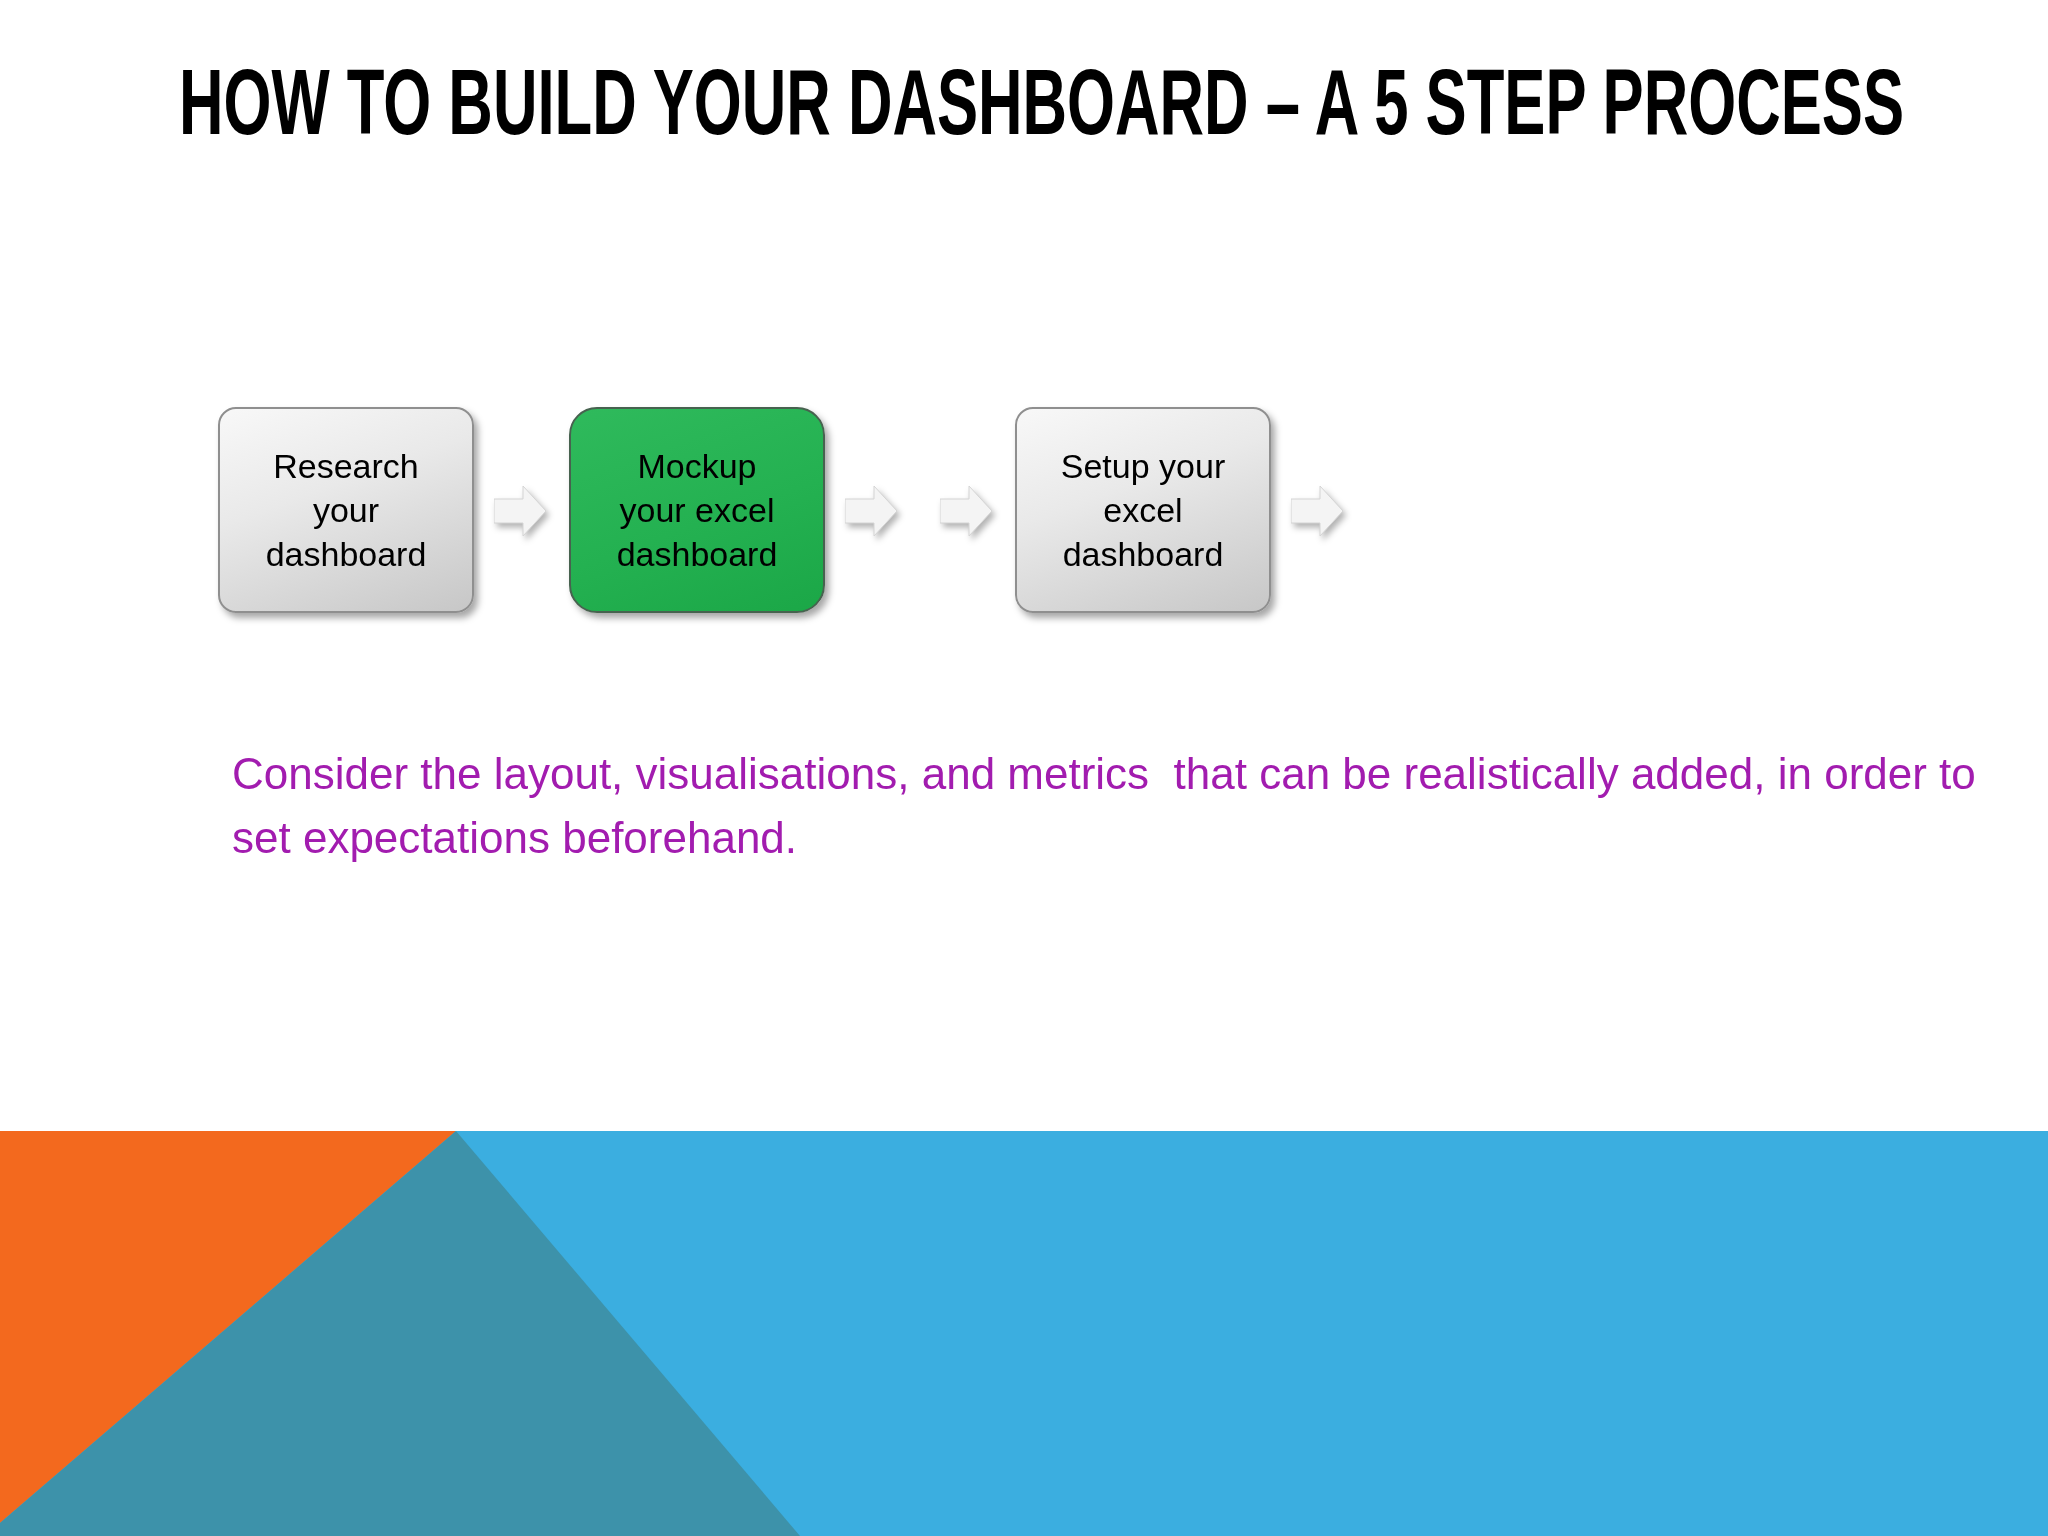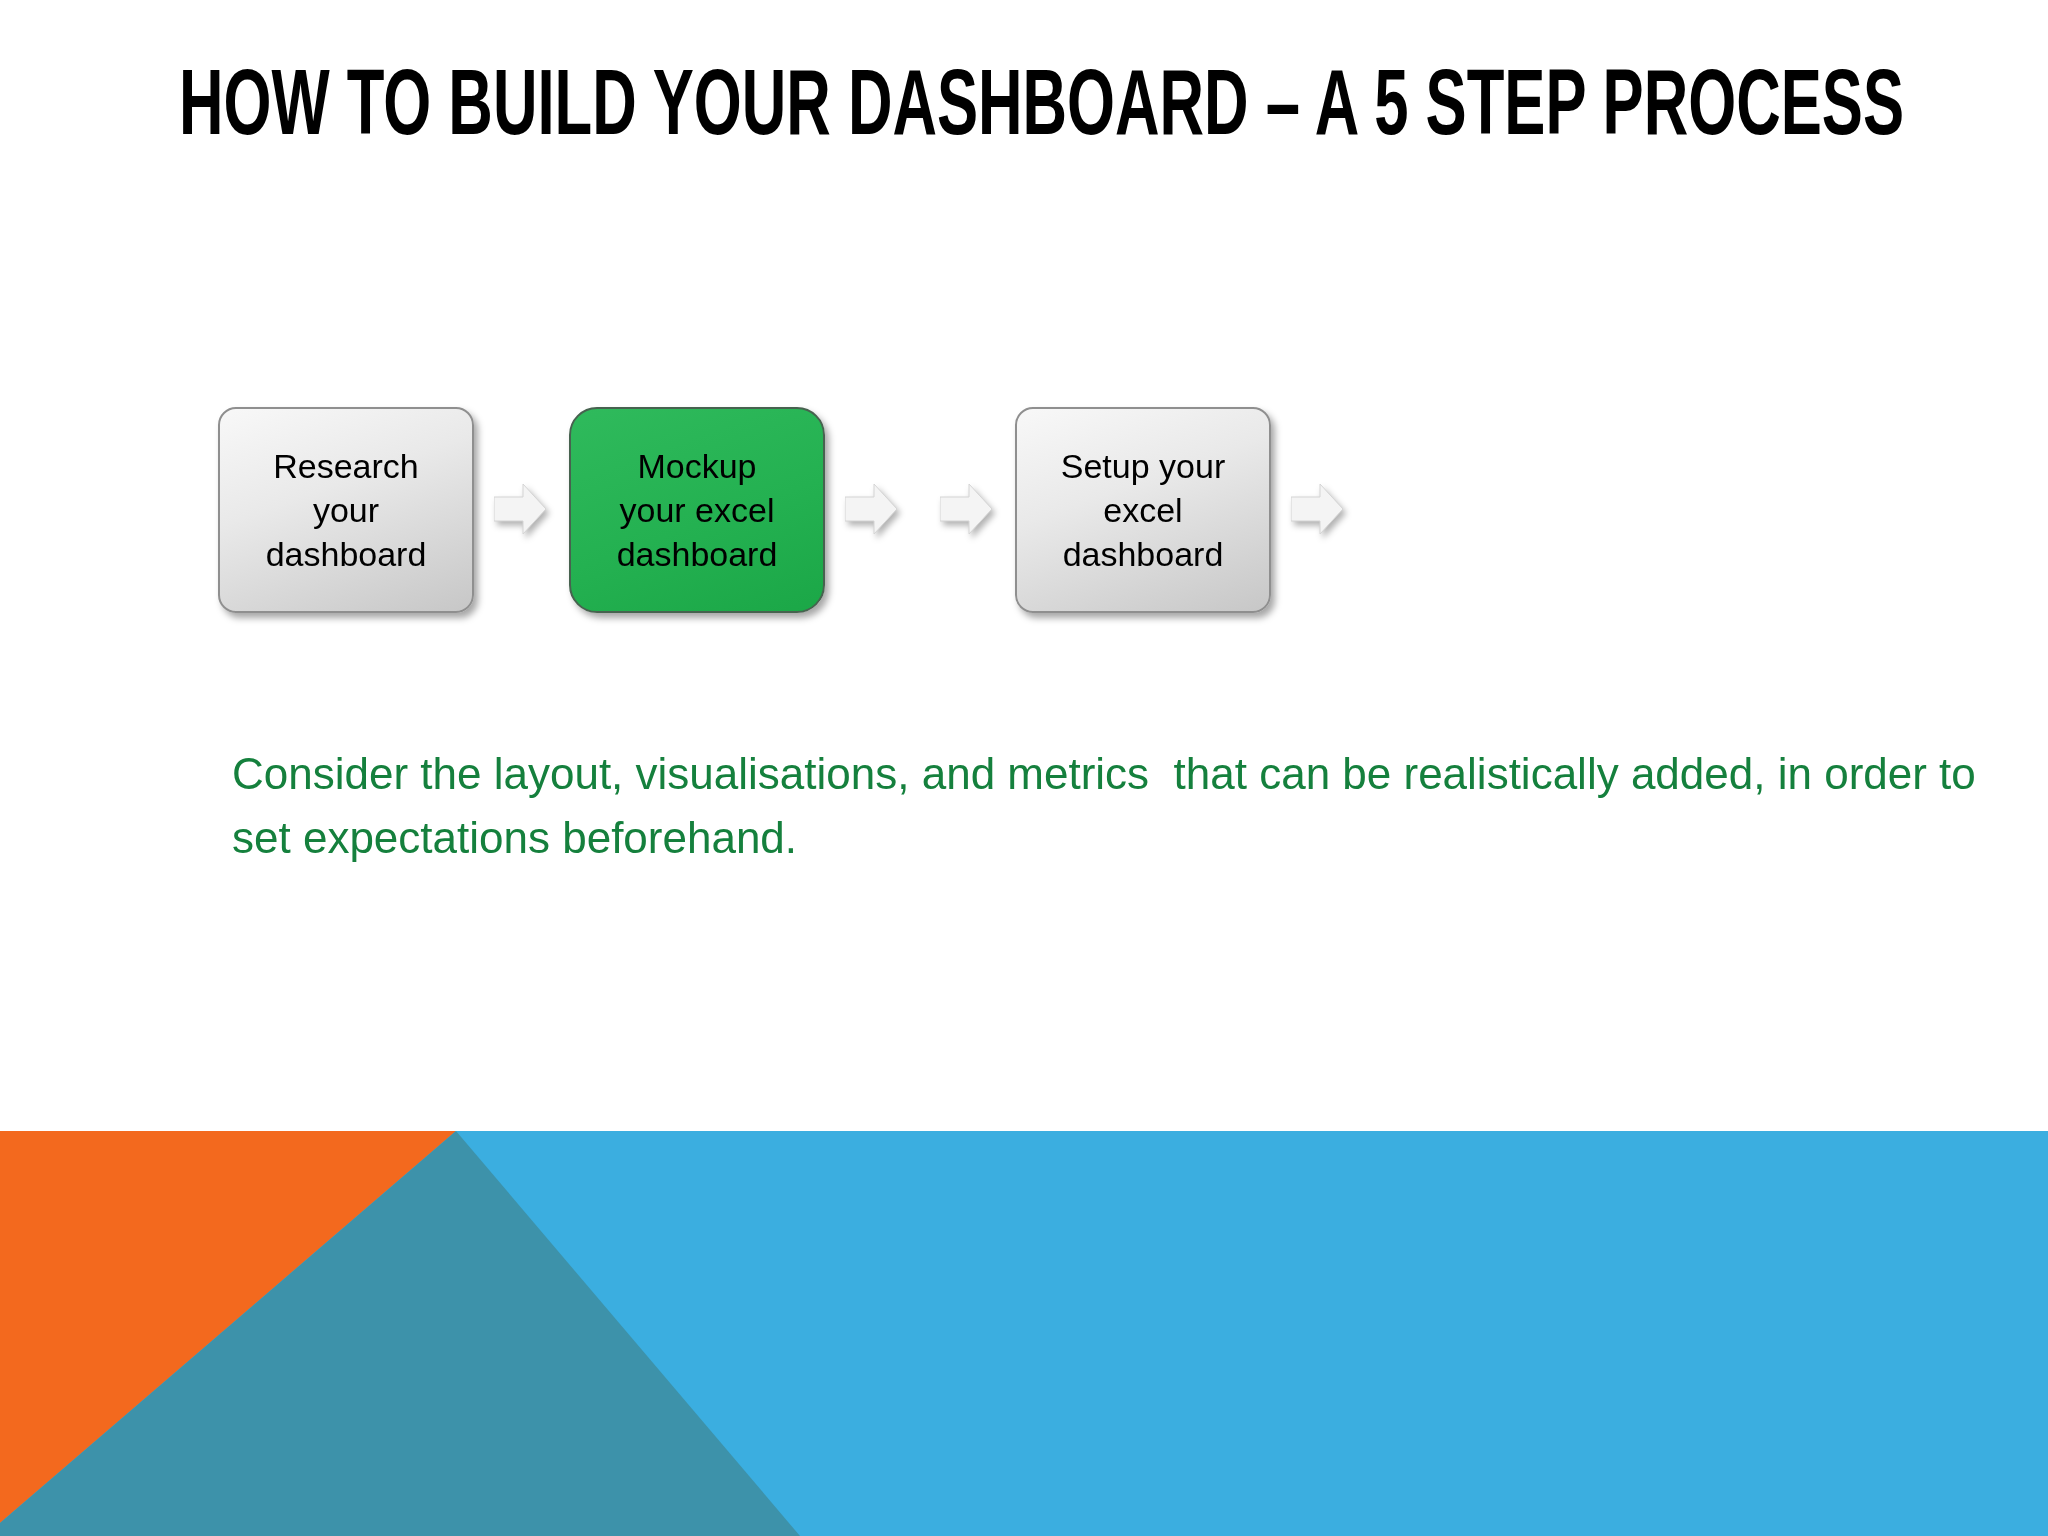--- a/index.html
+++ b/index.html
@@ -33,20 +33,21 @@
     transform-origin: 0 0;
     white-space: normal;
   }
 
   
   .steps {
     position: absolute;
     left: 218px;
     top: 407px;
     display: flex;
+    align-items: center;
   }
   .step {
     width: 252px;
     height: 202px;
     border: 2px solid #8f8f8f;
     border-radius: 18px;
     background: linear-gradient(160deg, #f8f8f8 0%, #e9e9e9 40%, #c7c7c7 100%);
     box-shadow: 4px 5px 7px rgba(0,0,0,0.35);
     display: flex;
     align-items: center;
@@ -78,21 +79,21 @@
   
   .bodytext {
     position: absolute;
     left: 232px;
     top: 742px;
     width: 1745px;
     margin: 0;
     font-size: 44px;
     line-height: 64px;
     white-space: pre-wrap;
-    color: #15803d;
+    color: #a21caf;
   }
 
   
   .band {
     position: absolute;
     left: 0;
     top: 1131px;
     width: 2048px;
     height: 405px;
     display: block;

